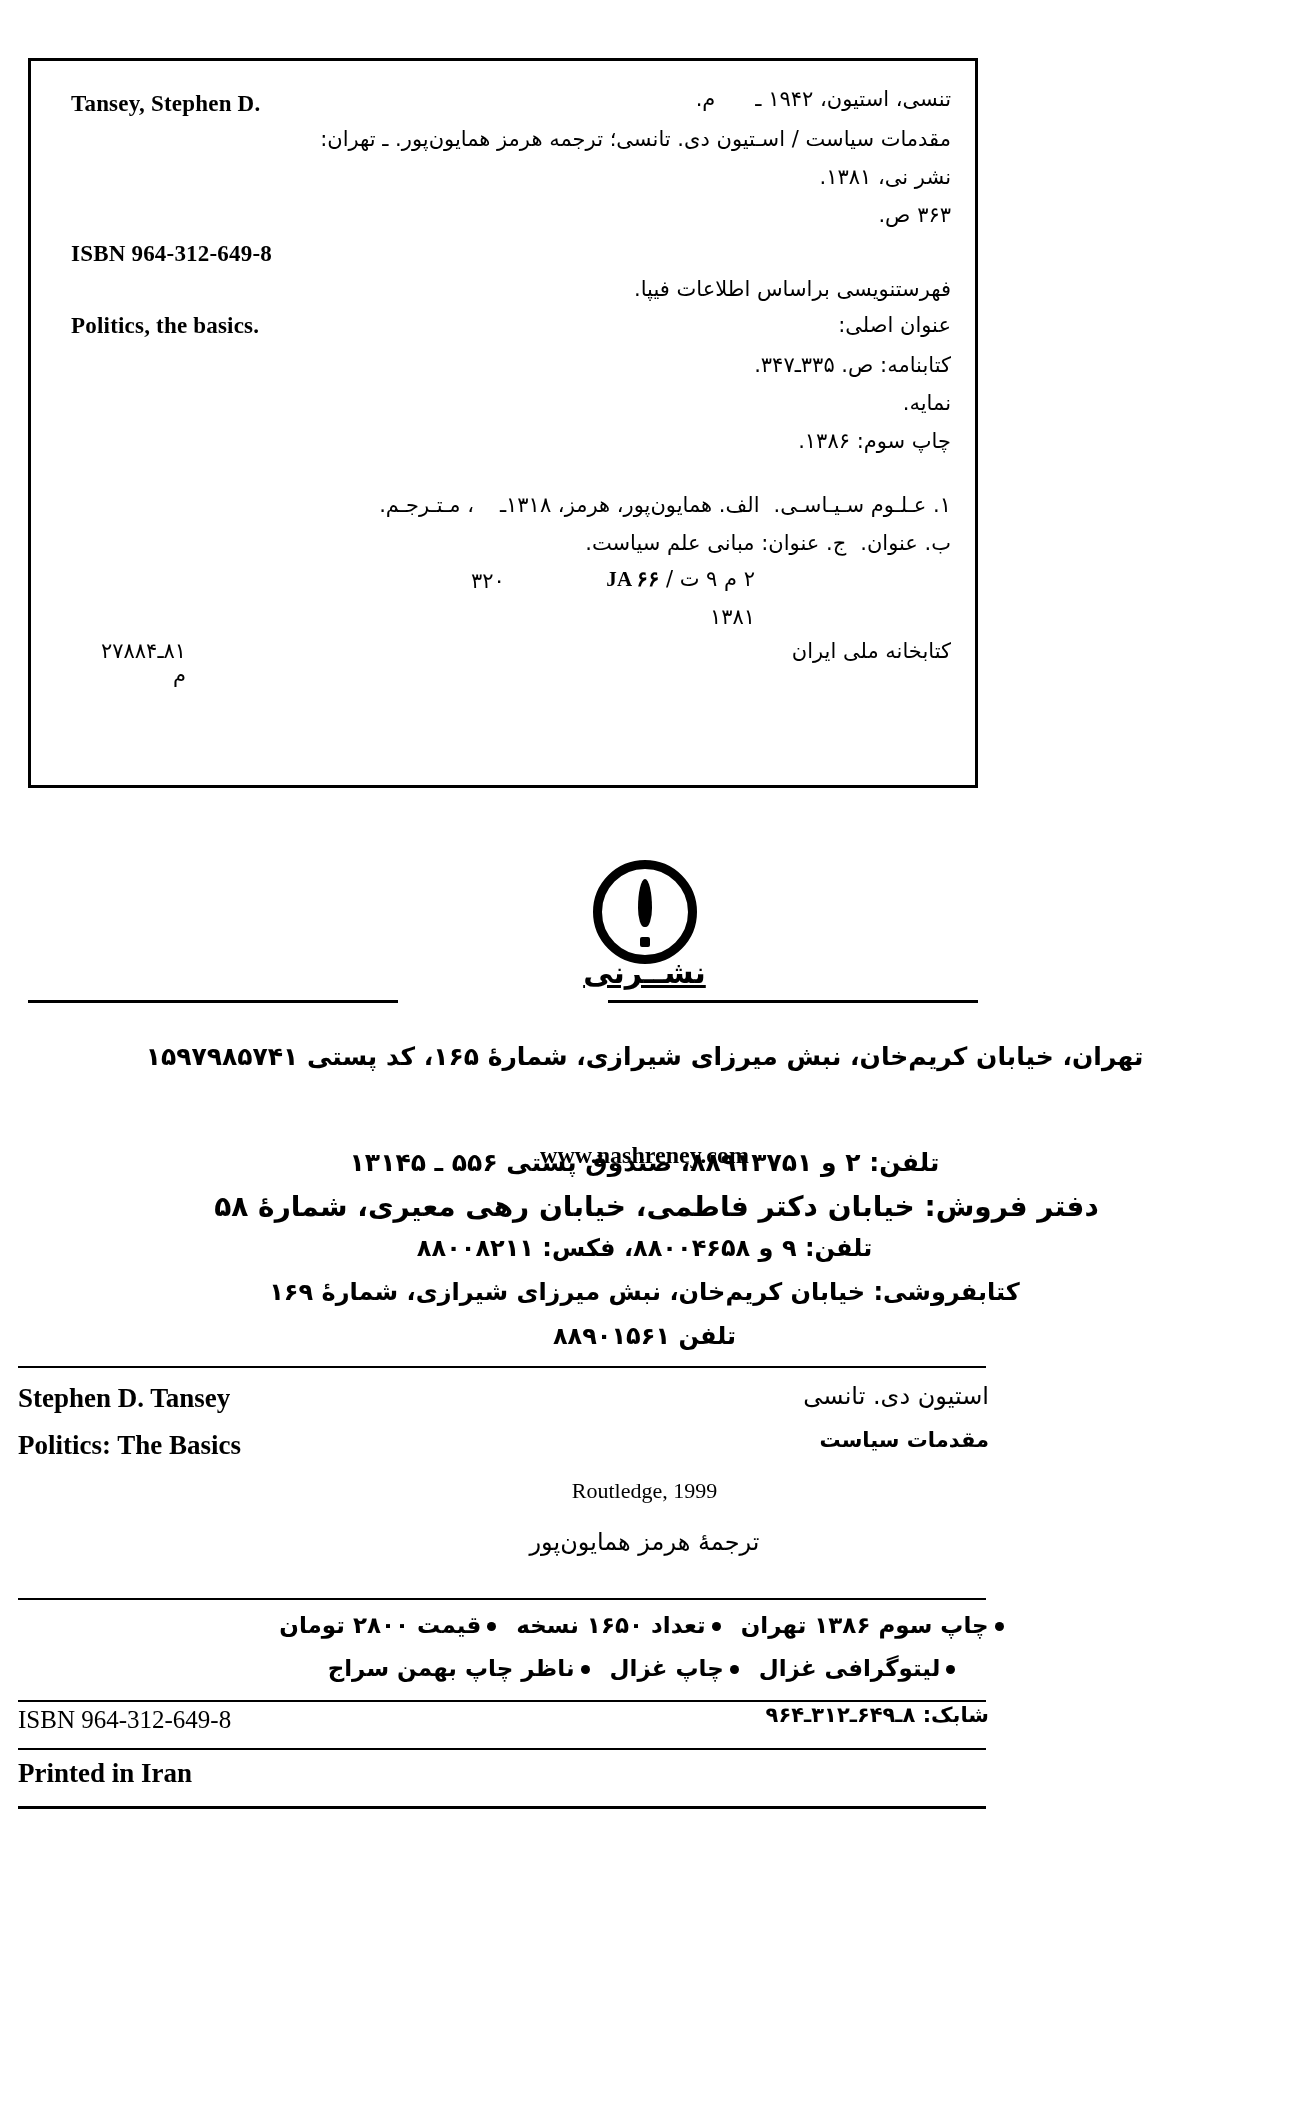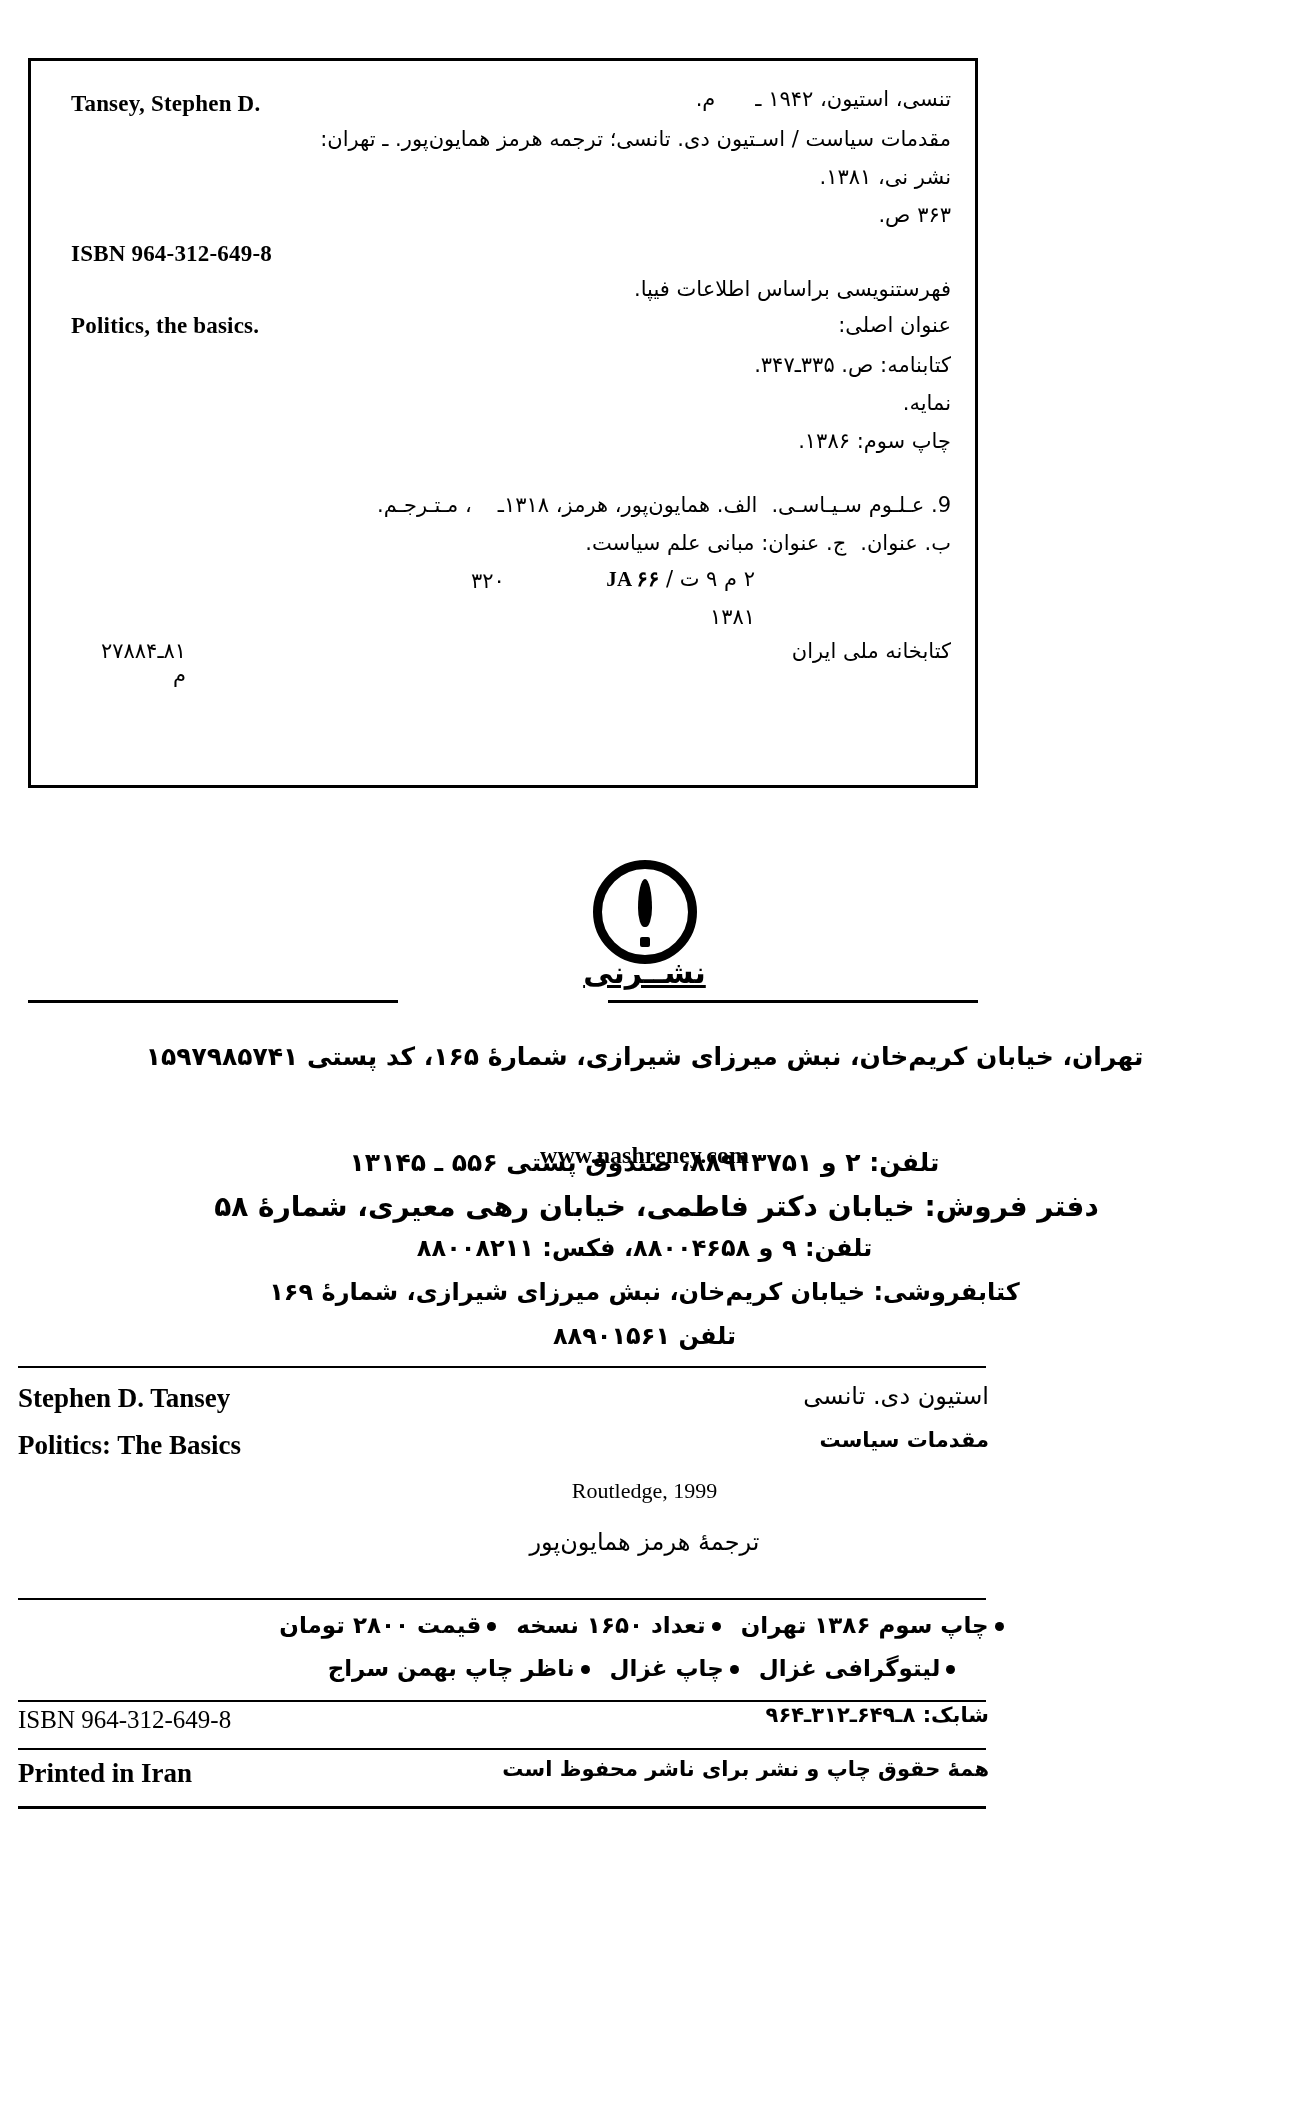--- a/index.html
+++ b/index.html
@@ -152,21 +152,21 @@
       <div class="abs fa-n cip-r5-fa">فهرستنویسی براساس اطلاعات فیپا.</div>
 
       <div class="abs en cip-title-en">Politics, the basics.</div>
       <div class="abs fa-n cip-r6-fa">عنوان اصلی:</div>
 
       <div class="abs fa-n cip-r7-fa">کتابنامه: ص. ۳۳۵ـ۳۴۷.</div>
       <div class="abs fa-n cip-r8-fa">نمایه.</div>
       <div class="abs fa-n cip-r9-fa">چاپ سوم: ۱۳۸۶.</div>
 
       <div class="abs fa-n cip-r10-fa">
-        <span>9. عـلـوم سـیـاسـی.</span><span class="sp-sm"></span><span>الف. همایون‌پور، هرمز، ۱۳۱۸ـ</span><span class="sp-med"></span><span>، مـتـرجـم.</span>
+        <span>۱. عـلـوم سـیـاسـی.</span><span class="sp-sm"></span><span>الف. همایون‌پور، هرمز، ۱۳۱۸ـ</span><span class="sp-med"></span><span>، مـتـرجـم.</span>
       </div>
 
       <div class="abs fa-n cip-r11-fa">
         <span>ب. عنوان.</span><span class="sp-sm"></span><span>ج. عنوان: مبانی علم سیاست.</span>
       </div>
 
       <div class="abs fa-n cip-class-right">
         <span>۲ م ۹ ت /</span>
         <span class="en" style="font-size:21px">JA ۶۶</span>
       </div>
@@ -221,17 +221,16 @@
   </div>
 
   <div class="rule r-c"></div>
 
   <div class="col-row c7-l">ISBN 964-312-649-8</div>
   <div class="col-row col-fa c7-r">شابک: ۸ـ۶۴۹ـ۳۱۲ـ۹۶۴</div>
 
   <div class="rule r-d"></div>
 
   <div class="col-row col-en c8-l">Printed in Iran</div>
-  <div class="col-row col-fa c8-r">همهٔ حقوق چاپ و نشر برای ناشر محفوظ است</div>
 
   <div class="rule r-e"></div>
 
 </div>
 
 </body></html>

